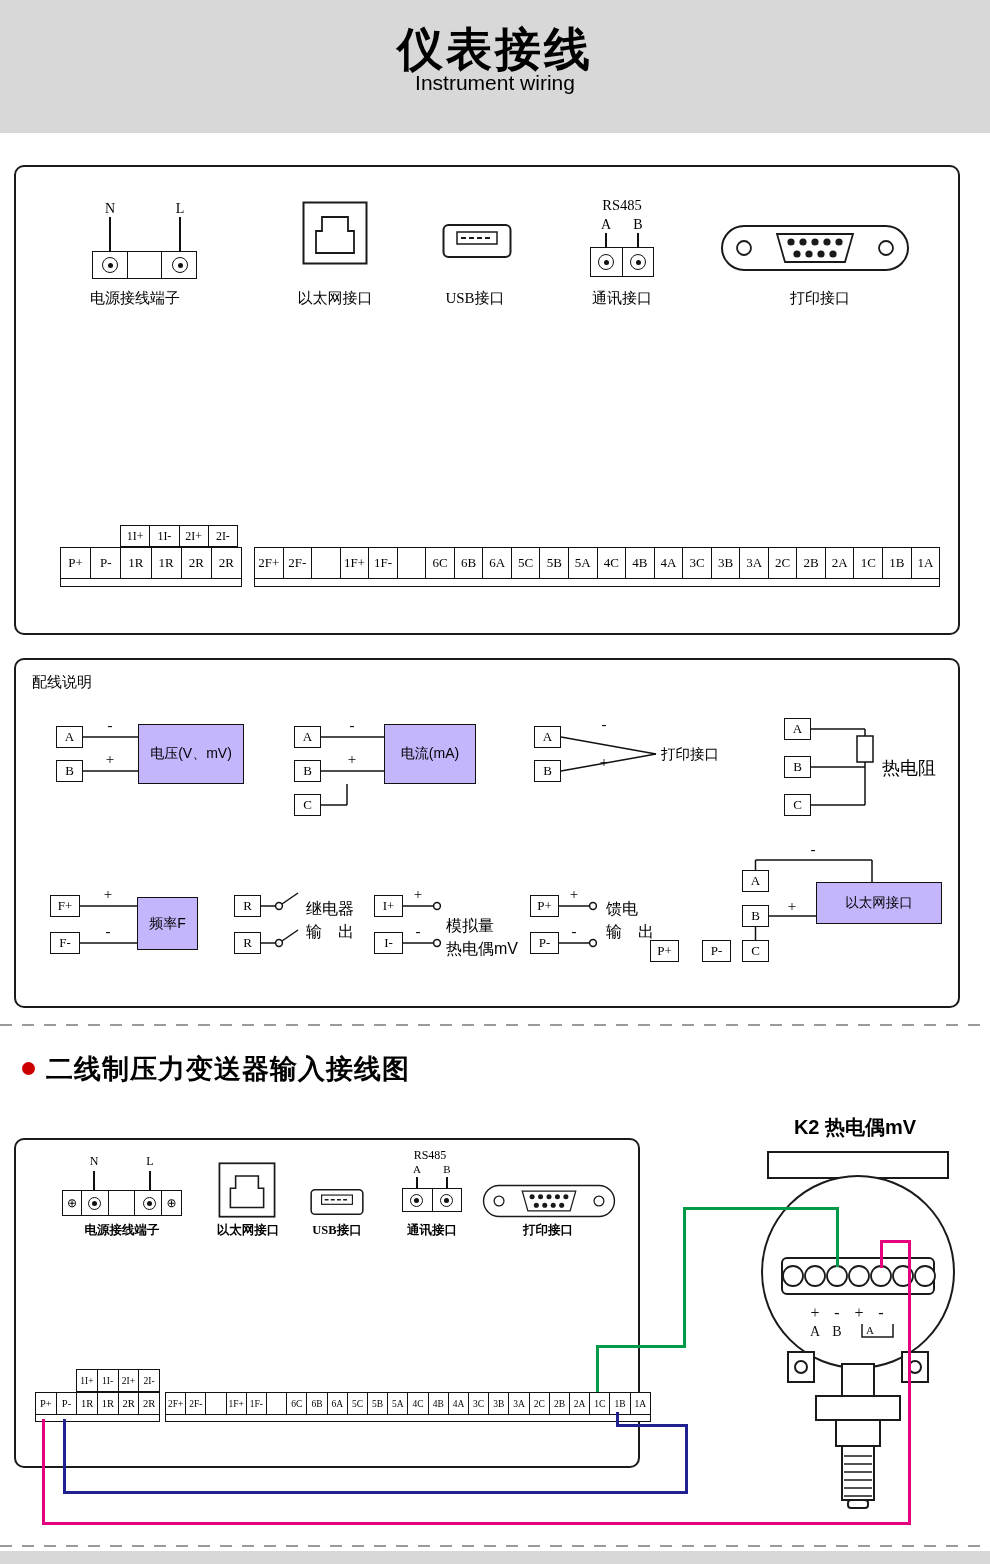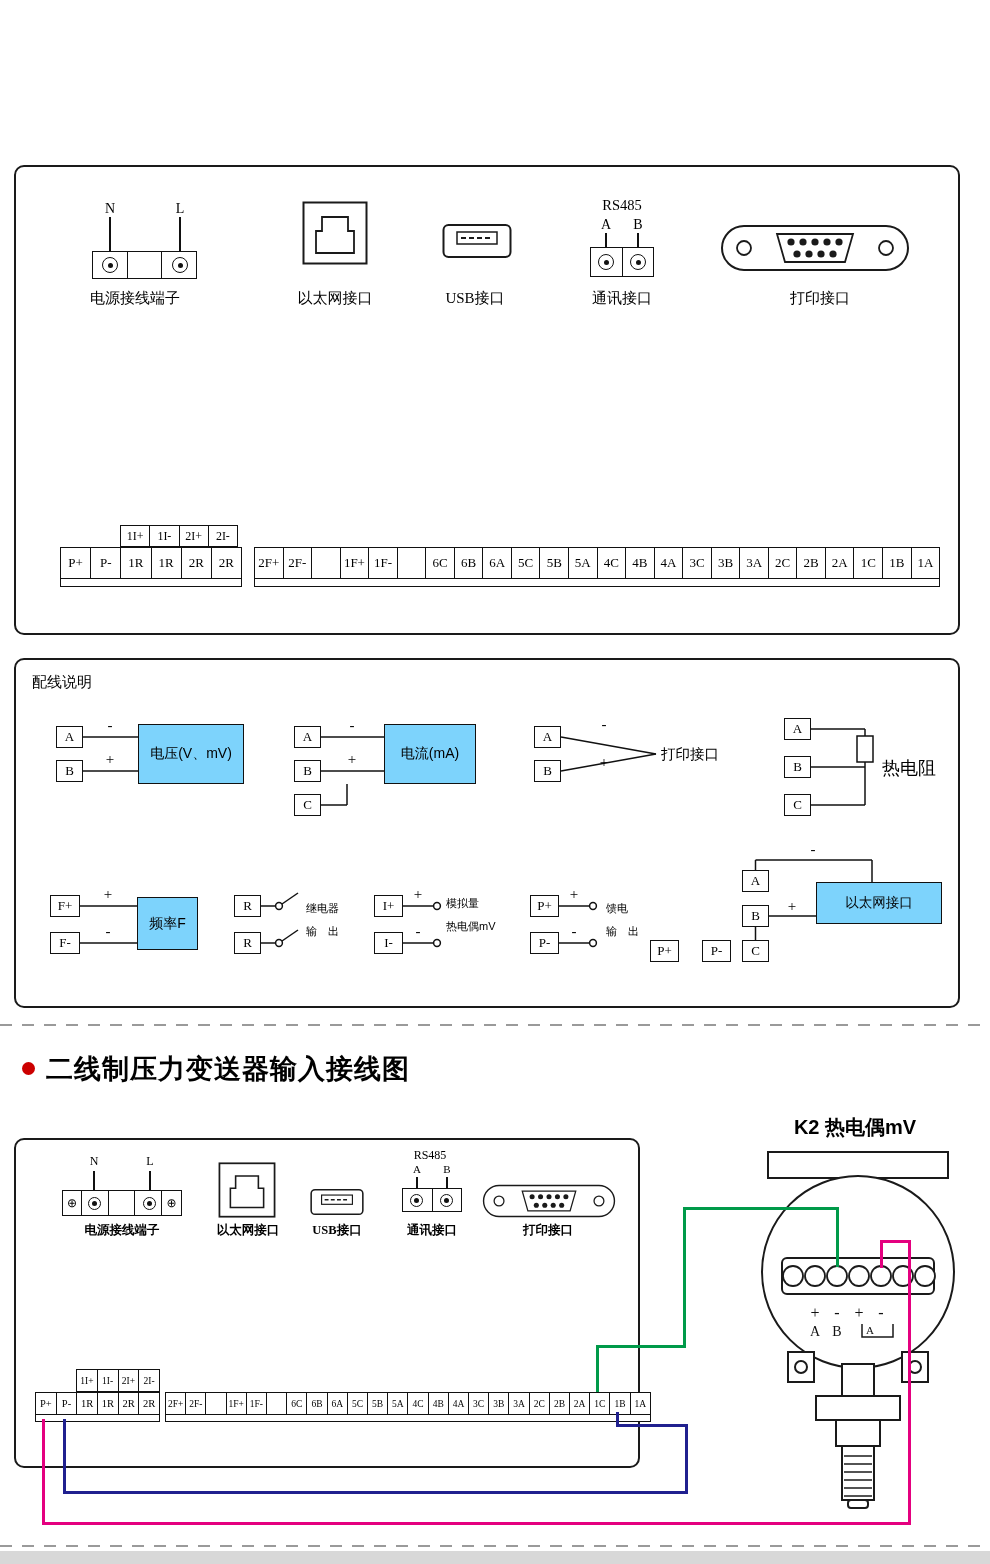--- a/index.html
+++ b/index.html
@@ -17,41 +17,45 @@
 .cap{position:absolute;text-align:center;font-family:"Liberation Serif",serif;font-size:15px;white-space:nowrap}
 .cap.sm{font-size:12.5px;font-weight:bold}
 .vline{position:absolute;width:2px;background:#111}
 .screw{position:absolute;border:1.5px solid #111;border-radius:50%;background:#fff}
 .screw i{position:absolute;left:50%;top:50%;width:5px;height:5px;margin:-2.5px 0 0 -2.5px;background:#111;border-radius:50%;display:block}
 .cells{position:absolute;display:flex;border:1.5px solid #111;background:#fff;font-family:"Liberation Serif",serif}
 .cells span{flex:1;display:flex;align-items:center;justify-content:center;border-right:1px solid #111;overflow:hidden;white-space:nowrap}
 .cells span:last-child{border-right:none}
 .tbase{position:absolute;height:9px;border:1.5px solid #111;background:#fff}
 .term{position:absolute;width:27px;height:22px;border:1.5px solid #111;background:#fff;display:flex;align-items:center;justify-content:center;font-family:"Liberation Serif",serif;font-size:13px}
-.wbox{position:absolute;border:1.5px solid #111;background:#7dd3fc;display:flex;align-items:center;justify-content:center;font-size:14px;text-align:center}
+.wbox{position:absolute;border:1.5px solid #111;background:#c4b5fd;display:flex;align-items:center;justify-content:center;font-size:14px;text-align:center}
 .sign{position:absolute;width:20px;text-align:center;font-family:"Liberation Serif",serif;font-size:15px}
 .lbl{position:absolute;font-size:18px;white-space:nowrap}
-.lbl2{position:absolute;font-size:11px;line-height:23px;white-space:nowrap}
+.lbl2{position:absolute;font-size:16px;line-height:23px;white-space:nowrap}
 .wire{position:absolute;z-index:3}
 .w-green{background:#009a49}
 .w-pink{background:#e4007f}
 .w-blue{background:#20208f}
 .dash{position:absolute;left:0;width:990px;height:2px;background:repeating-linear-gradient(90deg,#9a9a9a 0 12px,transparent 12px 22px)}
 .bullet{position:absolute;width:13px;height:13px;border-radius:50%;background:#cc0000}
 .sechead{position:absolute;font-size:27px;font-weight:600;letter-spacing:1px}
 .k2title{position:absolute;font-size:20px;font-weight:bold;text-align:center;z-index:2}
 .trans{position:absolute;z-index:2}
 .footgray{position:absolute;left:0;top:1551px;width:990px;height:13px;background:#d8d8d8}
 svg{display:block}
 </style>
 </head>
 <body>
 
 <div class="page">
 
+  <div class="hdr">
+    <div class="title">仪表接线</div>
+    <div class="sub">Instrument wiring</div>
+  </div>
 
   <div class="panel p1">
 
     <span class="abs serif" style="left:84px;top:34px;width:20px;text-align:center;font-size:14px">N</span>
     <span class="abs serif" style="left:154px;top:34px;width:20px;text-align:center;font-size:14px">L</span>
     <div class="vline" style="left:93px;top:50px;height:34px"></div>
     <div class="vline" style="left:163px;top:50px;height:34px"></div>
     <div class="cells" style="left:76px;top:84px;width:105px;height:28px">
         <span></span>
         <span></span>
@@ -236,21 +240,21 @@
     <span class="term" style="left:218px;top:272px">R</span>
     <div class="lbl2" style="left:290px;top:237px">
       <div>继电器</div>
       <div>输　出</div>
     </div>
 
     <span class="term" style="left:358px;top:235px;width:29px">I+</span>
     <span class="term" style="left:358px;top:272px;width:29px">I-</span>
     <span class="sign" style="left:392px;top:226px">+</span>
     <span class="sign" style="left:392px;top:263px">-</span>
-    <div class="lbl2" style="left:430px;top:232px">
+    <div class="lbl2" style="left:430px;top:254px">
       <div>模拟量</div>
       <div>热电偶mV</div>
     </div>
 
     <span class="term" style="left:514px;top:235px;width:29px">P+</span>
     <span class="term" style="left:514px;top:272px;width:29px">P-</span>
     <span class="sign" style="left:548px;top:226px">+</span>
     <span class="sign" style="left:548px;top:263px">-</span>
     <div class="lbl2" style="left:590px;top:237px">
       <div>馈电</div>

